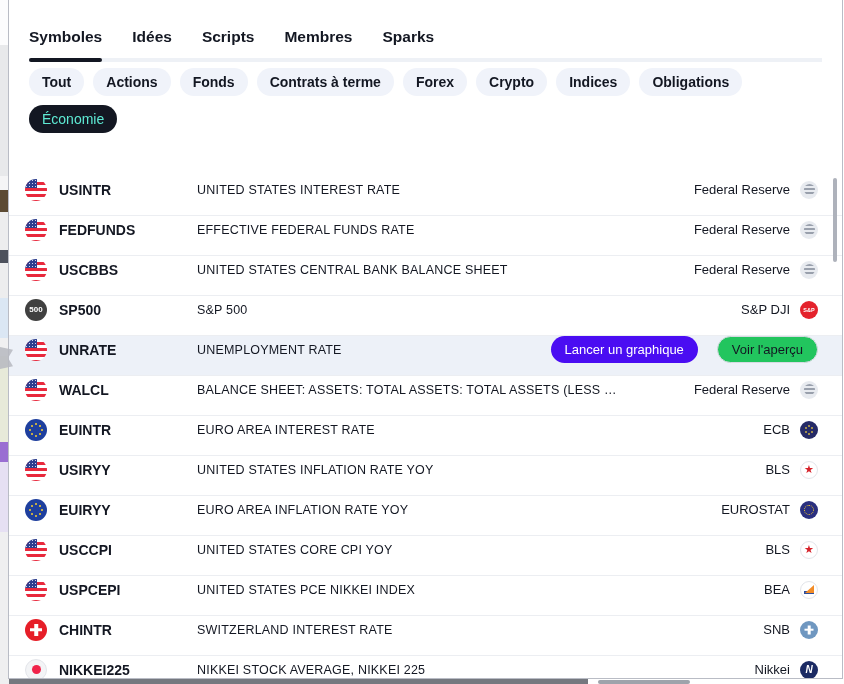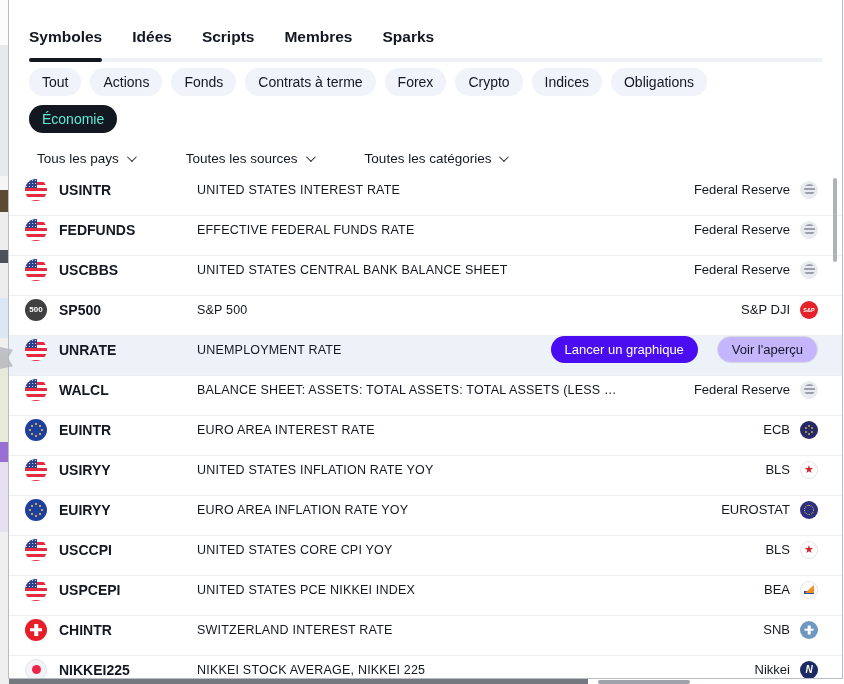--- a/index.html
+++ b/index.html
@@ -17,21 +17,21 @@
     border:1px solid #b9bcc5;border-top:none;overflow:hidden;z-index:2;}
 
   
   .tabs{position:absolute;left:20px;right:20px;top:0;height:62px;display:flex;gap:30px;align-items:flex-end;
     border-bottom:4px solid #eef1f6;}
   .tab{font-size:15.5px;font-weight:700;padding-bottom:12px;position:relative;cursor:pointer;white-space:nowrap;}
   .tab.active::after{content:"";position:absolute;left:0;right:0;bottom:-4px;height:4px;
     background:var(--tab-active,#131722);border-radius:2px;}
 
   
-  .chips{position:absolute;left:20px;top:68px;display:flex;gap:9px;flex-wrap:wrap;width:780px;}
+  .chips{position:absolute;left:20px;top:68px;display:flex;gap:9px;flex-wrap:wrap;width:780px;font-weight:bold;}
   .chip{height:28px;line-height:28px;padding:0 13px;border-radius:14px;background:var(--chip-bg,#f0f3fa);
     font-size:14px;cursor:pointer;white-space:nowrap;}
   .chip.selected{background:var(--chip-sel,#131722);color:#5eead4;}
   .chips-row2{position:absolute;left:20px;top:105px;display:flex;gap:9px;}
 
   
   .dropdowns{position:absolute;left:28px;top:146px;display:flex;gap:52px;align-items:center;height:24px;}
   .dropdown{display:flex;align-items:center;gap:8px;font-size:13.5px;cursor:pointer;}
   .caret{width:7px;height:7px;border-right:1.6px solid #2a2e39;border-bottom:1.6px solid #2a2e39;
     transform:rotate(45deg) translateY(-2px);}
@@ -85,21 +85,21 @@
   .snb-icon{background:#6f97c0;}
   .snb-icon::before{content:"";position:absolute;left:50%;top:50%;width:9px;height:2.6px;background:#fff;transform:translate(-50%,-50%);}
   .snb-icon::after{content:"";position:absolute;left:50%;top:50%;width:2.6px;height:9px;background:#fff;transform:translate(-50%,-50%);}
   .nikkei-icon{background:#1b2a63;font-size:10px;font-style:italic;}
 
   
   .btn{height:27px;border-radius:14px;font-size:13px;display:inline-flex;align-items:center;
     padding:0 14px;cursor:pointer;white-space:nowrap;border:none;
     font-family:"Liberation Sans","DejaVu Sans",sans-serif;}
   .btn-primary{background:var(--accent,#4a0df2);color:#fff;}
-  .btn-secondary{background:#c4b5fd;border:1px solid #d7dae2;color:#131722;margin-left:9px;}
+  .btn-secondary{background:#22c55e;border:1px solid #d7dae2;color:#131722;margin-left:9px;}
 
   
   .scroll-thumb{position:absolute;right:5px;top:178px;width:4px;height:84px;border-radius:2px;background:#aeb2bb;}
 
   
   .edge-marker{position:absolute;left:0;top:347px;width:13px;height:22px;background:#b6b9c0;z-index:3;
     clip-path:polygon(0 0,100% 12%,62% 50%,100% 88%,0 100%);opacity:.85;}
 </style>
 </head>
 <body>
@@ -151,36 +151,20 @@
   <div class="chip">Crypto</div>
 
   <div class="chip">Indices</div>
 
   <div class="chip">Obligations</div>
 </div>
   <div class="chips-row2" id="chips2">
   <div class="chip selected">Économie</div>
 </div>
 
-  <div class="dropdowns" id="dropdowns">
-  <div class="dropdown">
-    <span class="dd-label">Tous les pays</span>
-    <span class="caret"></span>
-  </div>
-
-  <div class="dropdown">
-    <span class="dd-label">Toutes les sources</span>
-    <span class="caret"></span>
-  </div>
-
-  <div class="dropdown">
-    <span class="dd-label">Toutes les catégories</span>
-    <span class="caret"></span>
-  </div>
-</div>
 
   <div class="list" id="list">
   <div class="row">
     <span class="flag us-flag"></span>
     <span class="ticker">USINTR</span>
     <span class="desc">UNITED STATES INTEREST RATE</span>
     <span class="right">
           <span class="source">Federal Reserve</span>
           <span class="srcicon fed-icon"></span>
         </span>

